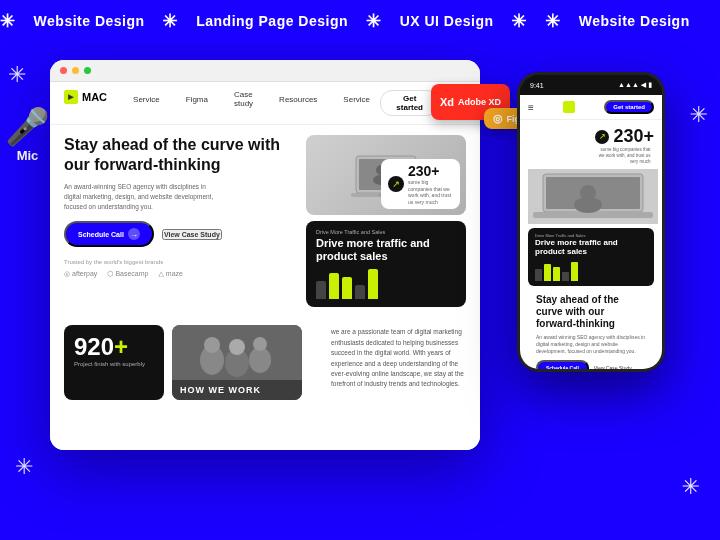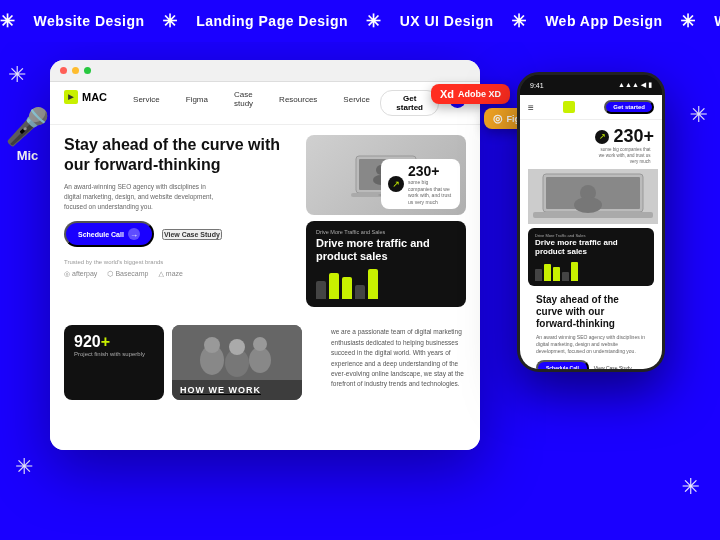--- a/index.html
+++ b/index.html
@@ -335,21 +335,21 @@
       margin-bottom: 6px;
     }
     .service-card-dark {
       background: #111;
       color: white;
       border-radius: 8px;
       padding: 8px 10px;
       width: 100px;
     }
     .service-number {
-      font-size: 16px;
+      font-size: 24px;
       font-weight: 900;
       color: white;
     }
     .service-number span {
       color: #c8f000;
     }
     .service-label {
       font-size: 6px;
       color: #aaa;
     }
@@ -525,21 +525,21 @@
     }
 
     
     .adobe-badge {
       position: absolute;
       right: 210px;
       top: 42px;
       background: #ff2d20;
       color: white;
       border-radius: 8px;
-      padding: 4px 9px;
+      padding: 12px 9px;
       font-size: 9px;
       font-weight: 700;
       display: flex;
       align-items: center;
       gap: 4px;
       box-shadow: 0 4px 12px rgba(0,0,0,0.3);
     }
     .figma-badge {
       position: absolute;
       right: 178px;
@@ -583,21 +583,20 @@
 
 <div class="ticker">
   <div class="ticker-content">
     <span class="ticker-star">✳</span>
     <span>Website Design</span>
     <span class="ticker-star">✳</span>
     <span>Landing Page Design</span>
     <span class="ticker-star">✳</span>
     <span>UX UI Design</span>
     <span class="ticker-star">✳</span>
-    <span>Web App Design</span>
     <span class="ticker-star">✳</span>
     <span>Website Design</span>
 
   </div>
 </div>
 
 <div class="main-area">
 
   <span class="bg-star" style="left:8px; top:20px;">✳</span>
   <span class="bg-star" style="right:12px; top:60px;">✳</span>
@@ -696,21 +695,21 @@
             <div class="how-we-work-card">
               <svg width="130" height="75" viewBox="0 0 130 75" style="position:absolute;">
                 <rect width="130" height="75" fill="#666"></rect>
                 <ellipse cx="40" cy="35" rx="12" ry="15" fill="#888"></ellipse>
                 <ellipse cx="65" cy="38" rx="12" ry="14" fill="#777"></ellipse>
                 <ellipse cx="88" cy="35" rx="11" ry="13" fill="#888"></ellipse>
                 <circle cx="40" cy="20" r="8" fill="#999"></circle>
                 <circle cx="65" cy="22" r="8" fill="#aaa"></circle>
                 <circle cx="88" cy="19" r="7" fill="#999"></circle>
               </svg>
-              <div class="how-overlay" style="position:relative; z-index:1;text-decoration:underline;">
+              <div class="how-overlay" style="position:relative; z-index:1;">
                 <div class="how-label">HOW WE WORK</div>
               </div>
             </div>
           </div>
         </div>
         <div class="section2-right">we are a passionate team of digital marketing enthusiasts dedicated to helping businesses succeed in the digital world. With years of experience and a deep understanding of the ever-evolving online landscape, we stay at the forefront of industry trends and technologies.</div>
       </div>
     </div>
   </div>
 

